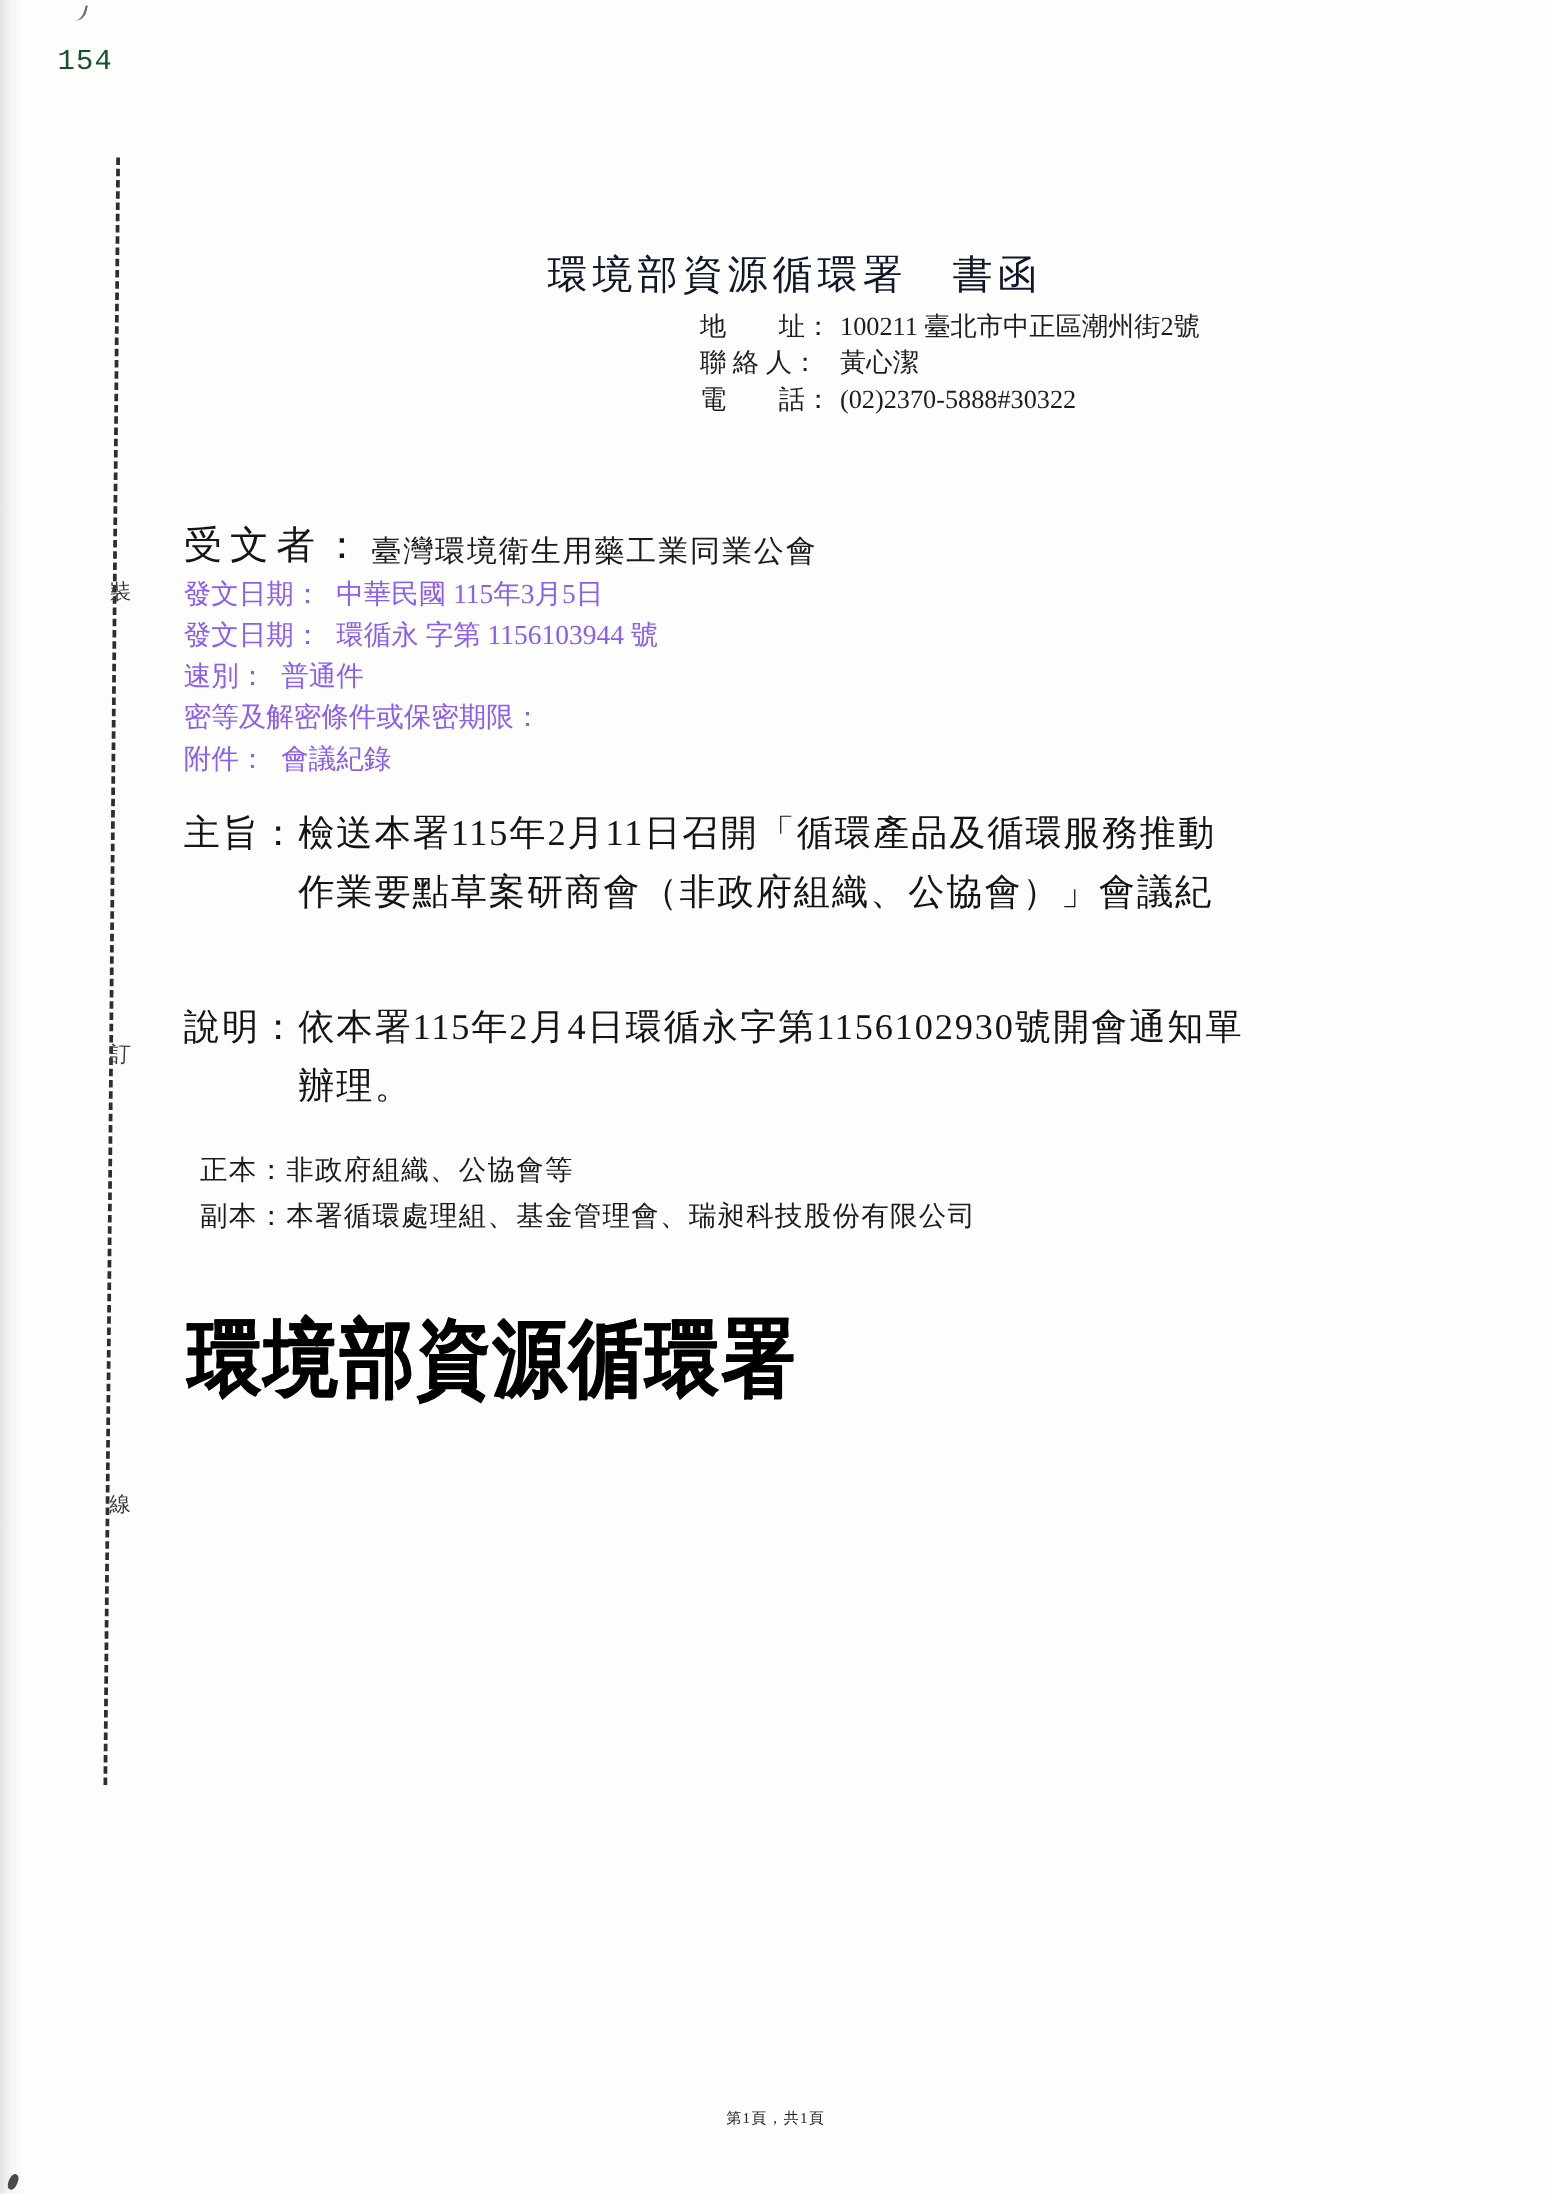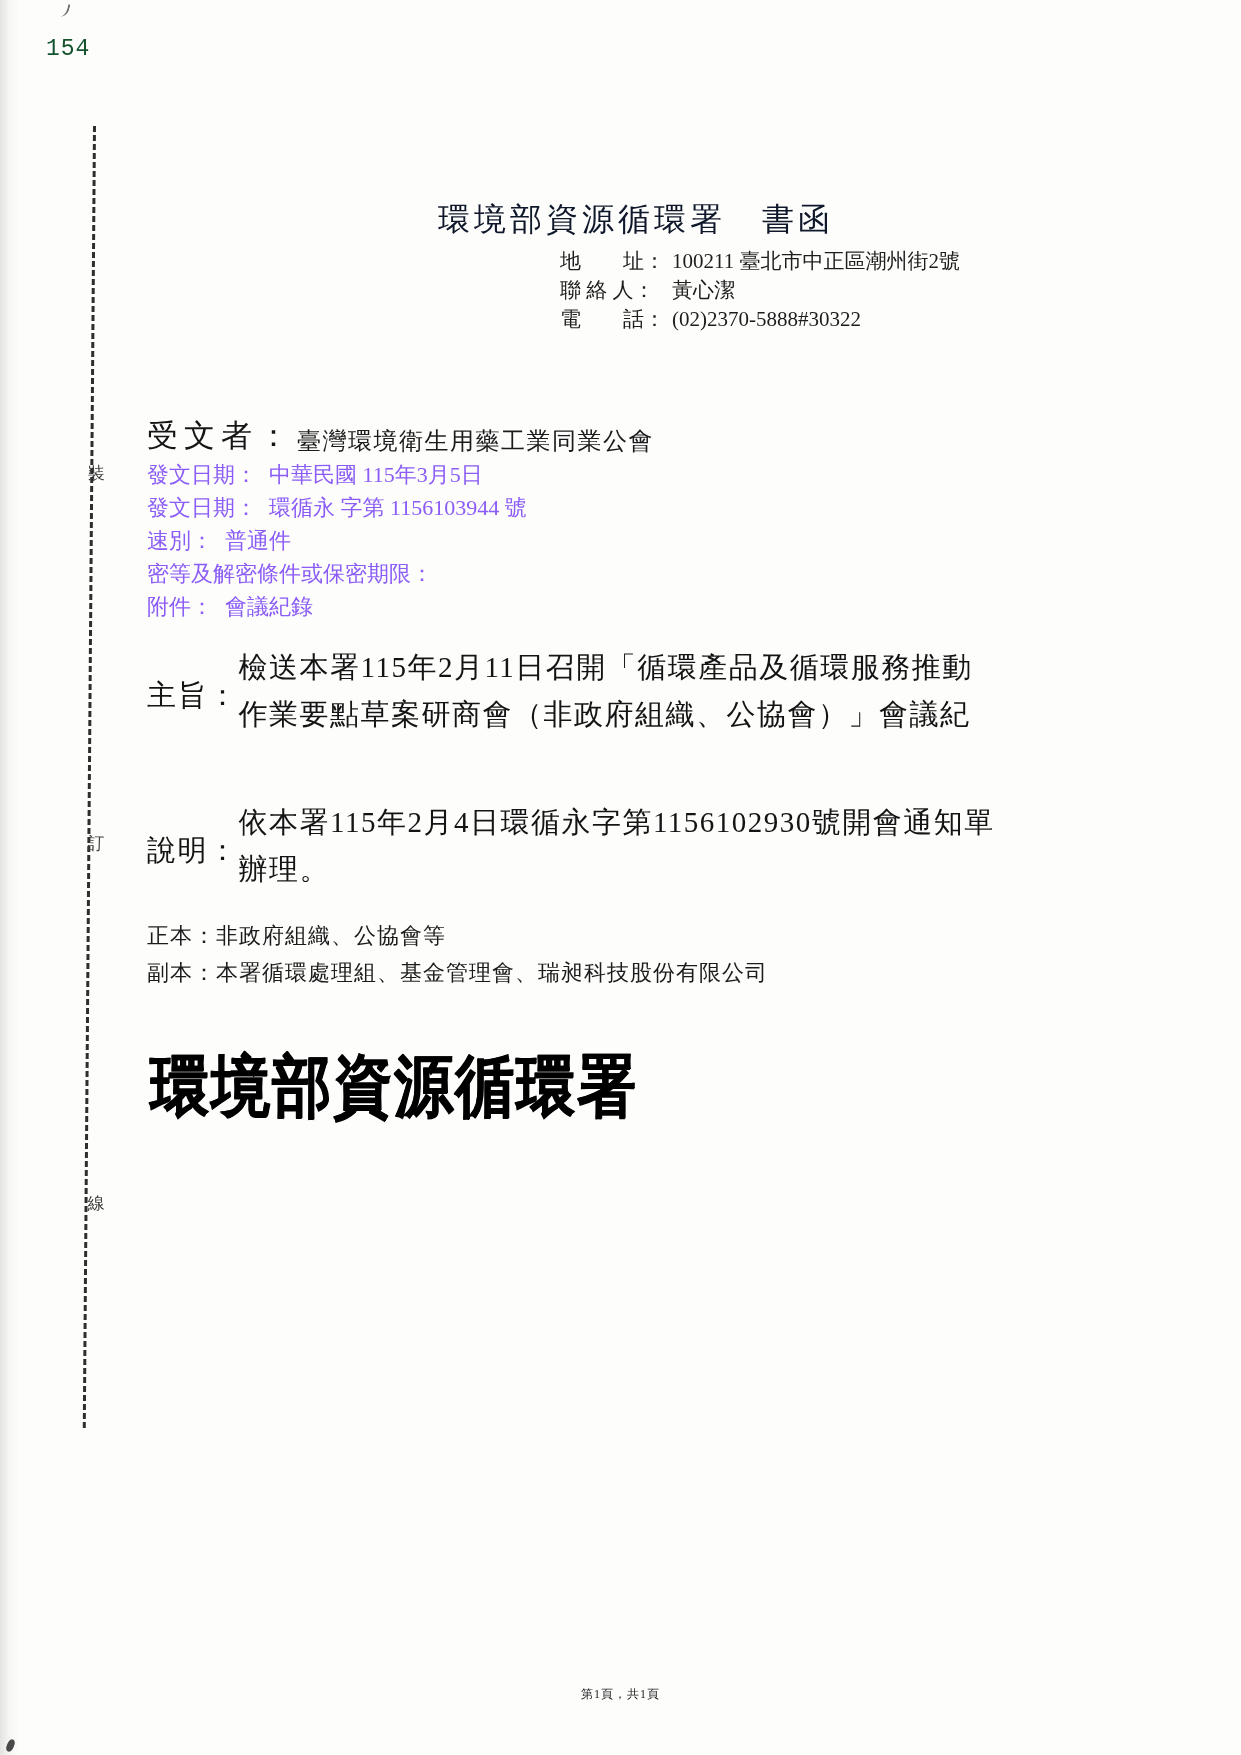--- a/index.html
+++ b/index.html
@@ -72,28 +72,28 @@
   .mrow{white-space:nowrap;}
   .mvalue{margin-left:12px;}
   
   .bigblock{
     position:absolute;left:147px;
     display:flex;align-items:flex-start;
     font-size:29px;line-height:47px;letter-spacing:1.5px;color:#141414;
   }
   .subject{top:644px;}
   .explanation{top:799px;}
-  .blabel{white-space:nowrap;margin-top:28px;}
+  .blabel{white-space:nowrap;}
   .blines{white-space:nowrap;}
   
   .copies{
     position:absolute;left:147px;top:917px;
     font-size:22px;line-height:37px;letter-spacing:1px;color:#1b1b1b;
   }
-  .prow{white-space:nowrap;}
+  .prow{white-space:nowrap;margin-left:13px;}
   
   .stamp{
     position:absolute;left:150px;top:1042px;
     font-size:59px;font-weight:900;letter-spacing:2px;color:#000;
     transform:scaleY(1.14);transform-origin:top left;
     white-space:nowrap;
     text-shadow:0.8px 0 0 #000, 0 0.8px 0 #000;
   }
   
   .footer{

